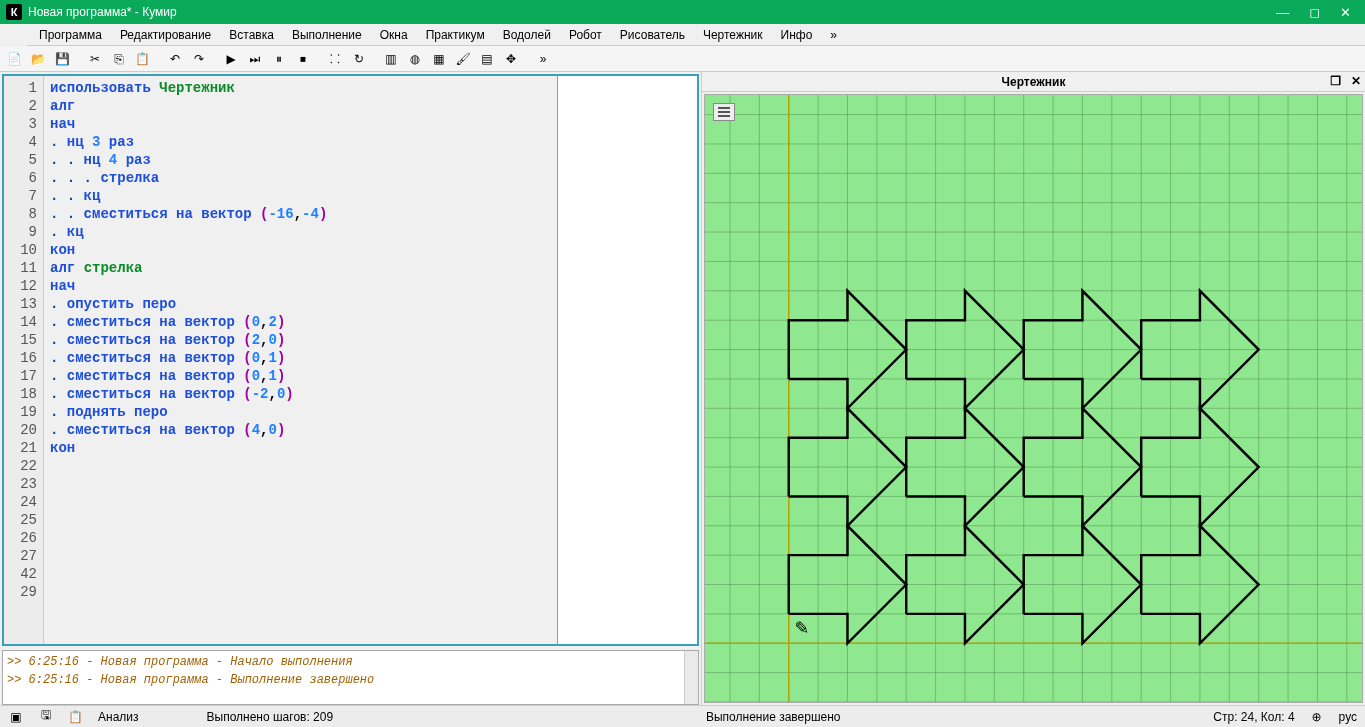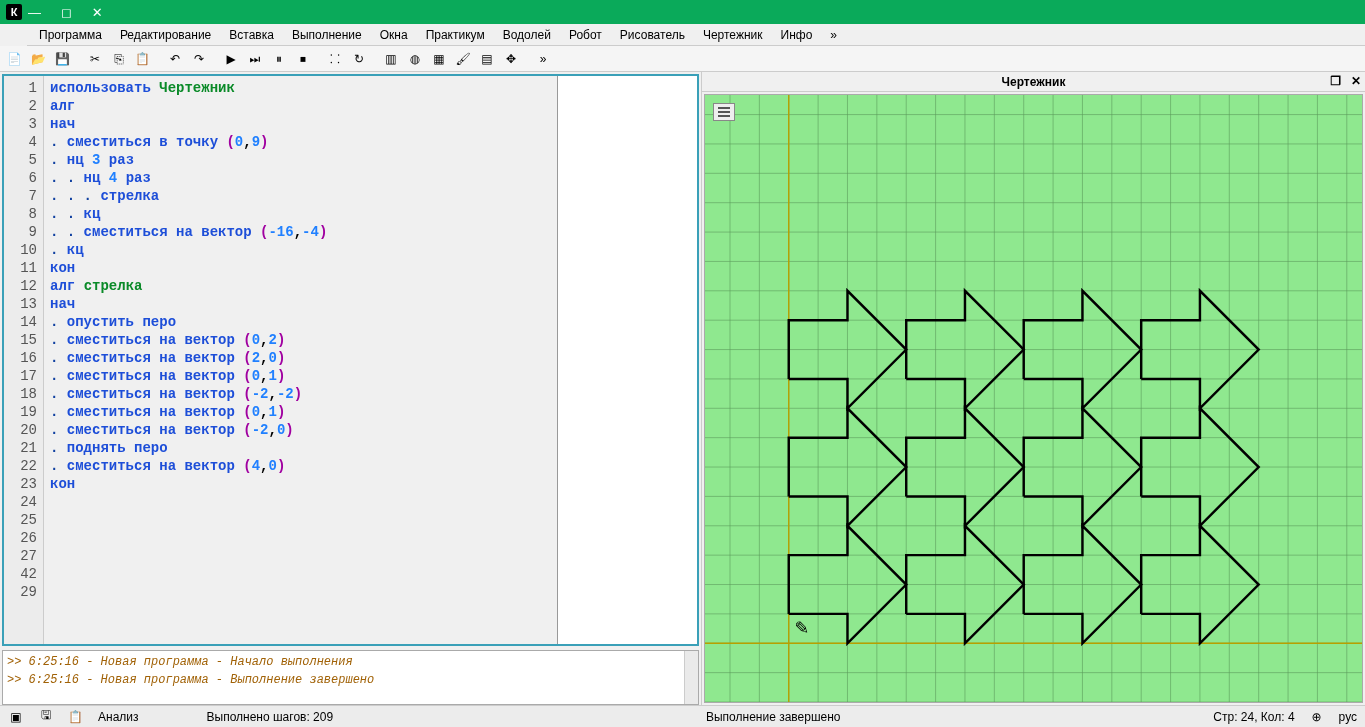--- a/index.html
+++ b/index.html
@@ -180,20 +180,21 @@
   font-size: 12px;
 }
 .statusbar .spacer { flex: 1; }
 .statusbar .sb-icon { width: 16px; height: 16px; display: flex; align-items: center; justify-content: center; }
 </style>
 </head>
 <body>
 
 <div class="titlebar">
   <div class="app-icon">К</div>
+  <div class="title">Новая программа* - Кумир</div>
   <div class="win-controls">
     <span>—</span>
     <span>◻</span>
     <span>✕</span>
   </div>
 </div>
 
 <div class="menubar" id="menubar">
     <div class="menu-item">Программа</div>
     <div class="menu-item">Редактирование</div>
@@ -270,35 +271,33 @@
           <div>25</div>
           <div>26</div>
           <div>27</div>
           <div>42</div>
           <div>29</div>
         </div>
       <div class="code" id="code">
           <div class="code-line"><span class="kw">использовать</span><span> </span><span class="ident">Чертежник</span></div>
           <div class="code-line"><span class="kw">алг</span></div>
           <div class="code-line"><span class="kw">нач</span></div>
-          <div class="code-line"><span class="dot">. </span><span class="kw">сместиться в точку</span><span> </span><span class="paren">(</span><span class="num">0</span><span>,</span><span class="num">9</span><span class="paren">)</span></div>
           <div class="code-line"><span class="dot">. </span><span class="kw">нц</span><span> </span><span class="num">3</span><span> </span><span class="kw">раз</span></div>
           <div class="code-line"><span class="dot">. . </span><span class="kw">нц</span><span> </span><span class="num">4</span><span> </span><span class="kw">раз</span></div>
           <div class="code-line"><span class="dot">. . . </span><span class="kw">стрелка</span></div>
           <div class="code-line"><span class="dot">. . </span><span class="kw">кц</span></div>
           <div class="code-line"><span class="dot">. . </span><span class="kw">сместиться на вектор</span><span> </span><span class="paren">(</span><span class="num">-16</span><span>,</span><span class="num">-4</span><span class="paren">)</span></div>
           <div class="code-line"><span class="dot">. </span><span class="kw">кц</span></div>
           <div class="code-line"><span class="kw">кон</span></div>
           <div class="code-line"><span class="kw">алг</span><span> </span><span class="ident">стрелка</span></div>
           <div class="code-line"><span class="kw">нач</span></div>
           <div class="code-line"><span class="dot">. </span><span class="kw">опустить перо</span></div>
           <div class="code-line"><span class="dot">. </span><span class="kw">сместиться на вектор</span><span> </span><span class="paren">(</span><span class="num">0</span><span>,</span><span class="num">2</span><span class="paren">)</span></div>
           <div class="code-line"><span class="dot">. </span><span class="kw">сместиться на вектор</span><span> </span><span class="paren">(</span><span class="num">2</span><span>,</span><span class="num">0</span><span class="paren">)</span></div>
           <div class="code-line"><span class="dot">. </span><span class="kw">сместиться на вектор</span><span> </span><span class="paren">(</span><span class="num">0</span><span>,</span><span class="num">1</span><span class="paren">)</span></div>
-          <div class="code-line"><span class="dot">. </span><span class="kw">сместиться на вектор</span><span> </span><span class="paren">(</span><span class="num">-2</span><span>,</span><span class="num">-2</span><span class="paren">)</span></div>
           <div class="code-line"><span class="dot">. </span><span class="kw">сместиться на вектор</span><span> </span><span class="paren">(</span><span class="num">0</span><span>,</span><span class="num">1</span><span class="paren">)</span></div>
           <div class="code-line"><span class="dot">. </span><span class="kw">сместиться на вектор</span><span> </span><span class="paren">(</span><span class="num">-2</span><span>,</span><span class="num">0</span><span class="paren">)</span></div>
           <div class="code-line"><span class="dot">. </span><span class="kw">поднять перо</span></div>
           <div class="code-line"><span class="dot">. </span><span class="kw">сместиться на вектор</span><span> </span><span class="paren">(</span><span class="num">4</span><span>,</span><span class="num">0</span><span class="paren">)</span></div>
           <div class="code-line"><span class="kw">кон</span></div>
           <div class="code-line"></div>
           <div class="code-line"></div>
           <div class="code-line"></div>
           <div class="code-line"></div>
           <div class="code-line"></div>

